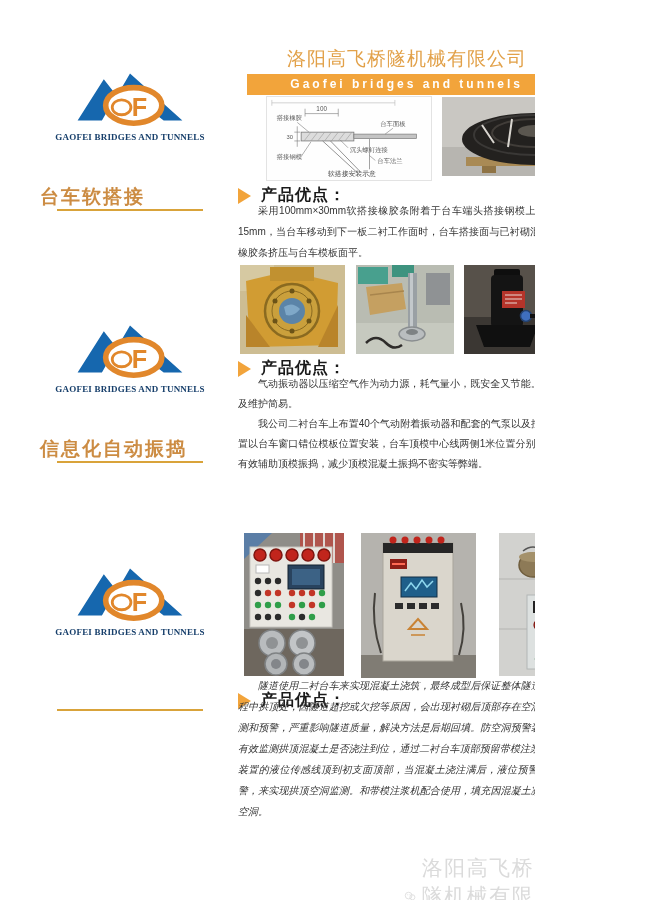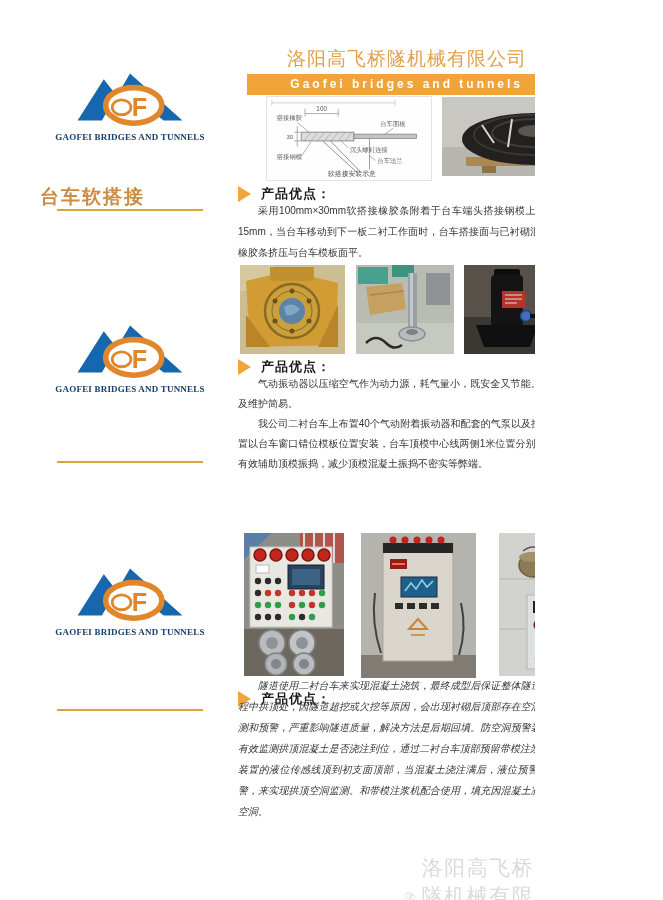--- a/index.html
+++ b/index.html
@@ -23,21 +23,21 @@
 
   
   .diagram-box { position:absolute; left:266px; top:96px; width:166px; height:85px;
                  background:#fefefe; border:1px solid #e3e3e3; }
   .photo { position:absolute; overflow:hidden; }
   .photo svg { display:block; }
 
   .sec-heading { position:absolute; display:flex; align-items:center; gap:10px; left:238px; }
   .tri-icon { width:0; height:0; border-left:13px solid #F2A43B;
               border-top:8px solid transparent; border-bottom:8px solid transparent; }
-  .sec-heading b { font-size:13px; color:#1a1a1a; letter-spacing:1px; }
+  .sec-heading b { font-size:16px; color:#1a1a1a; letter-spacing:1px; }
 
   .para-block { position:absolute; left:238px; width:424px; }
   .para-block p { font-size:10px; line-height:20px; color:#333333; text-indent:2em;
                   text-align:justify; }
   .para-s1 p, .para-s3 p { line-height:21px; }
 
   
   .page-number { position:absolute; left:590px; top:836px; width:22px; text-align:center;
                  font-size:14px; color:#4a4a4a; }
   .watermark { position:absolute; left:404px; top:854px; display:flex; align-items:center; gap:6px;
@@ -72,20 +72,21 @@
   <div class="logo-block" style="top:320px;">
     <svg width="116" height="58" viewBox="0 0 116 62">
       <path d="M2,56 L30,12 L44,30 L36,42 L28,56 Z" fill="#1667AE"></path>
       <path d="M44,30 L58,6 L114,56 L94,56 L60,30 L50,44 Z" fill="#1667AE"></path>
       <ellipse cx="62" cy="40" rx="30" ry="19" fill="#ffffff" stroke="#E1872B" stroke-width="6"></ellipse>
       <ellipse cx="49" cy="42" rx="10" ry="8" fill="none" stroke="#E1872B" stroke-width="3"></ellipse>
       <text x="60" y="51" font-size="27" font-weight="bold" fill="#E1872B" font-family="Liberation Serif,serif">F</text>
     </svg>
     <span class="logo-caption">GAOFEI BRIDGES AND TUNNELS</span>
   </div>
+  <div class="side-title" style="top:436px;">信息化自动振捣</div>
   <div class="side-underline" style="top:461px;"></div>
 
   <div class="logo-block" style="top:563px;">
     <svg width="116" height="58" viewBox="0 0 116 62">
       <path d="M2,56 L30,12 L44,30 L36,42 L28,56 Z" fill="#1667AE"></path>
       <path d="M44,30 L58,6 L114,56 L94,56 L60,30 L50,44 Z" fill="#1667AE"></path>
       <ellipse cx="62" cy="40" rx="30" ry="19" fill="#ffffff" stroke="#E1872B" stroke-width="6"></ellipse>
       <ellipse cx="49" cy="42" rx="10" ry="8" fill="none" stroke="#E1872B" stroke-width="3"></ellipse>
       <text x="60" y="51" font-size="27" font-weight="bold" fill="#E1872B" font-family="Liberation Serif,serif">F</text>
     </svg>

